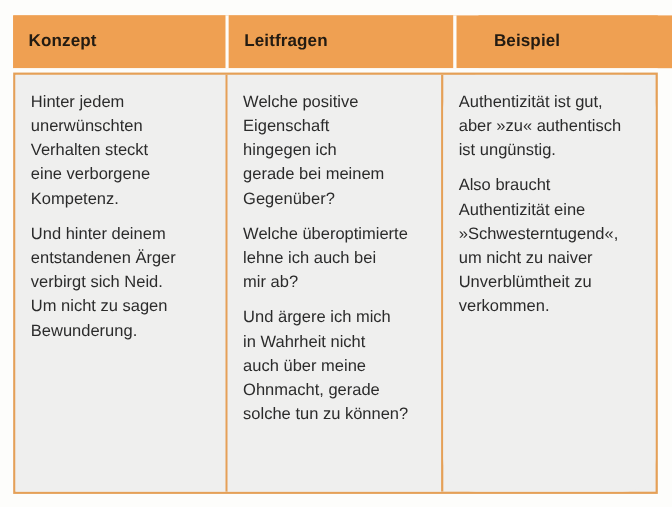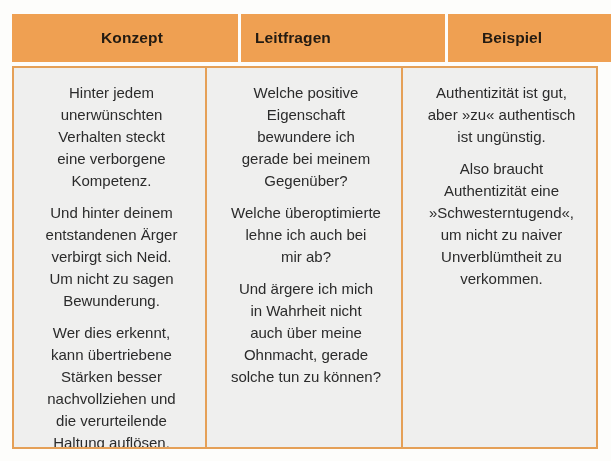--- a/index.html
+++ b/index.html
@@ -43,21 +43,21 @@
   }
   .header-cell {
     flex: 0 0 auto;
     box-sizing: border-box;
     display: flex;
     align-items: center;
     background: #efa052;
     padding-left: 14px;
     overflow: hidden;
   }
-  .header-cell.col0 { width: 226px; justify-content: center; }
+  .header-cell.col0 { width: 193px; }
   .header-cell.col1 { width: 204px; }
   .header-cell.col2 { width: 197px; margin-left: 20px; }
   .header-sep {
     flex: 0 0 3px;
     background: #fdfdfb;
   }
   .header-label {
     font-size: 15.5px;
     font-weight: bold;
     color: #231b12;
@@ -79,21 +79,20 @@
     box-sizing: border-box;
     border: 2px solid #e5a057;
     background: #efefee;
     overflow: hidden;
   }
   .body-cell {
     box-sizing: border-box;
     background: #efefee;
     padding: 14px 10px 10px 14px;
     overflow: hidden;
-    text-align: center;
   }
   .body-cell.col0 { flex: 0 0 191px; }
   .body-cell.col1 { flex: 0 0 194px; }
   .body-cell.col2 { flex: 1 1 auto; border-radius: 30px; }
   .body-sep {
     flex: 0 0 2px;
     background: #e5a057;
   }
 
   .para {
@@ -140,34 +139,28 @@
         <p class="para">Hinter jedem
 unerwünschten
 Verhalten steckt
 eine verborgene
 Kompetenz.</p>
         <p class="para">Und hinter deinem
 entstandenen Ärger
 verbirgt sich Neid.
 Um nicht zu sagen
 Bewunderung.</p>
-        <p class="para">Wer dies erkennt,
-kann übertriebene
-Stärken besser
-nachvollziehen und
-die verurteilende
-Haltung auflösen.</p>
       </div>
 
       <div class="body-sep"></div>
 
       <div class="body-cell col1">
         <p class="para">Welche positive
 Eigenschaft
-bewundere ich
+hingegen ich
 gerade bei meinem
 Gegenüber?</p>
         <p class="para">Welche überoptimierte
 lehne ich auch bei
 mir ab?</p>
         <p class="para">Und ärgere ich mich
 in Wahrheit nicht
 auch über meine
 Ohnmacht, gerade
 solche tun zu können?</p>

